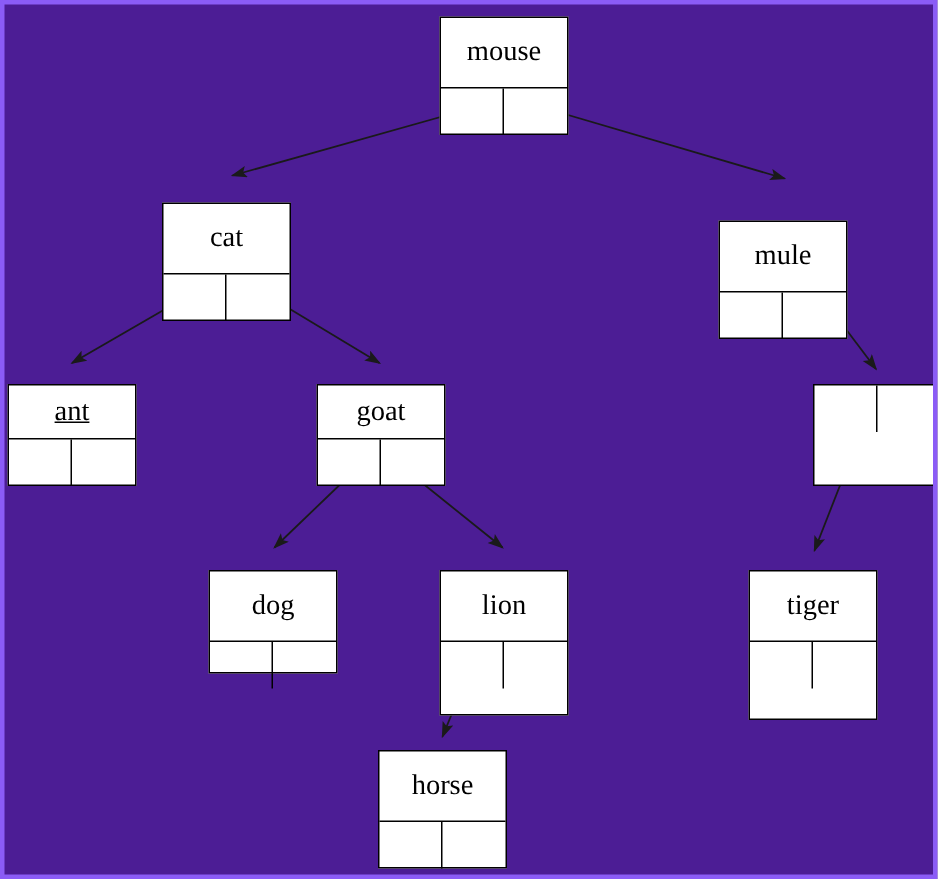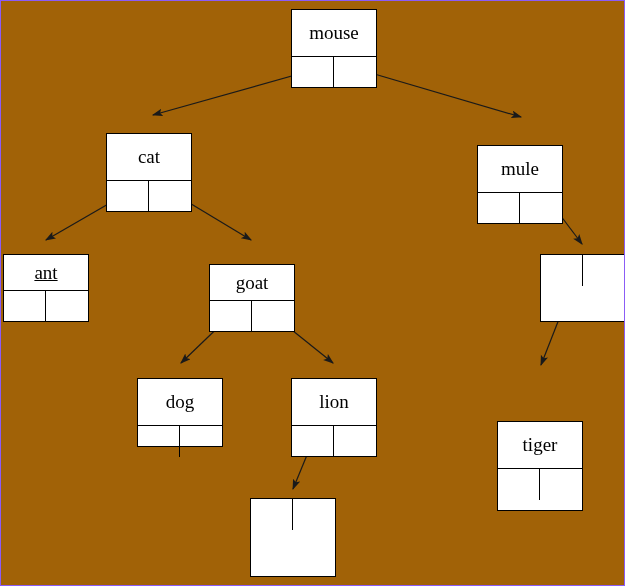--- a/index.html
+++ b/index.html
@@ -4,22 +4,22 @@
 <style>
   html, body {
     margin: 0;
     padding: 0;
     background: #ffffff;
   }
   #canvas {
     position: relative;
     width: 625px;
     height: 586px;
-    background: #a16207;
-    border: 1px solid #8b5cf6;
+    background: #4c1d95;
+    border: 3px solid #8b5cf6;
     box-sizing: border-box;
     overflow: hidden;
     font-family: "Liberation Serif", "DejaVu Serif", serif;
   }
   #edge-layer {
     position: absolute;
     left: 0;
     top: 0;
     width: 625px;
     height: 586px;
@@ -103,55 +103,56 @@
           <div class="node-cell right"></div>
         </div>
       </div>
       <div class="node" style="left: 2px; top: 253px; width: 86px; height: 68px;">
         <div class="node-label" style="height: 36px; line-height: 35px; text-decoration: underline;">ant</div>
         <div class="node-cells" style="height: 31px;">
           <div class="node-cell left"></div>
           <div class="node-cell right"></div>
         </div>
       </div>
-      <div class="node" style="left: 208px; top: 263px; width: 86px; height: 68px;">
+      <div class="node" style="left: 208px; top: 253px; width: 86px; height: 68px;">
         <div class="node-label" style="height: 36px; line-height: 35px;">goat</div>
         <div class="node-cells" style="height: 31px;">
           <div class="node-cell left"></div>
           <div class="node-cell right"></div>
         </div>
       </div>
       <div class="node" style="left: 539px; top: 253px; width: 86px; height: 68px;">
         <div class="node-cells" style="height: 31px;">
           <div class="node-cell left"></div>
           <div class="node-cell right"></div>
         </div>
       </div>
       <div class="node" style="left: 136px; top: 377px; width: 86px; height: 69px;">
         <div class="node-label" style="height: 47px; line-height: 46px;">dog</div>
         <div class="node-cells" style="height: 31px;">
           <div class="node-cell left"></div>
           <div class="node-cell right"></div>
         </div>
       </div>
-      <div class="node" style="left: 290px; top: 377px; width: 86px; height: 79px;">
+      <div class="node" style="left: 290px; top: 377px; width: 86px; height: 97px;">
         <div class="node-label" style="height: 47px; line-height: 46px;">lion</div>
         <div class="node-cells" style="height: 31px;">
           <div class="node-cell left"></div>
           <div class="node-cell right"></div>
         </div>
       </div>
-      <div class="node" style="left: 496px; top: 377px; width: 86px; height: 90px; margin-top: 43px;">
+      <div class="node" style="left: 496px; top: 377px; width: 86px; height: 100px;">
         <div class="node-label" style="height: 47px; line-height: 46px;">tiger</div>
         <div class="node-cells" style="height: 31px;">
           <div class="node-cell left"></div>
           <div class="node-cell right"></div>
         </div>
       </div>
       <div class="node" style="left: 249px; top: 497px; width: 86px; height: 79px;">
+        <div class="node-label" style="height: 47px; line-height: 46px;">horse</div>
         <div class="node-cells" style="height: 31px;">
           <div class="node-cell left"></div>
           <div class="node-cell right"></div>
         </div>
       </div>
     </div>
 
 </div>
 
 </body></html>

